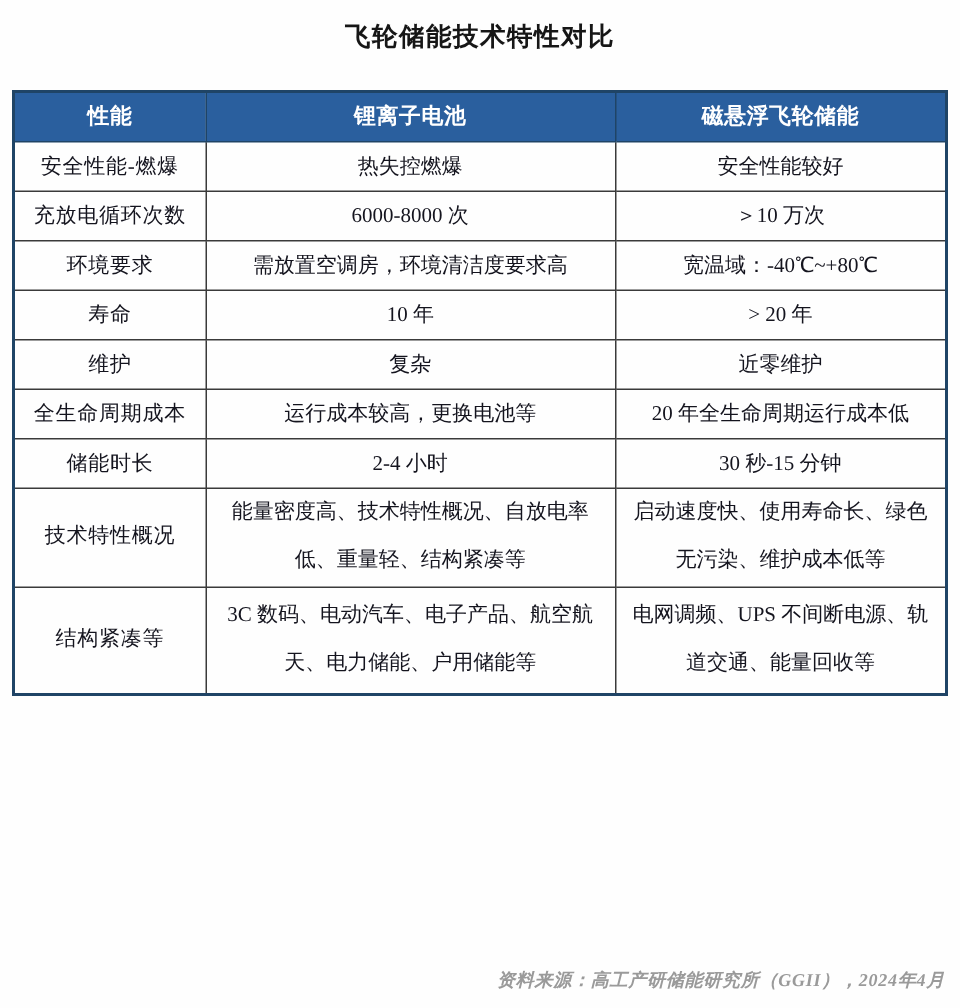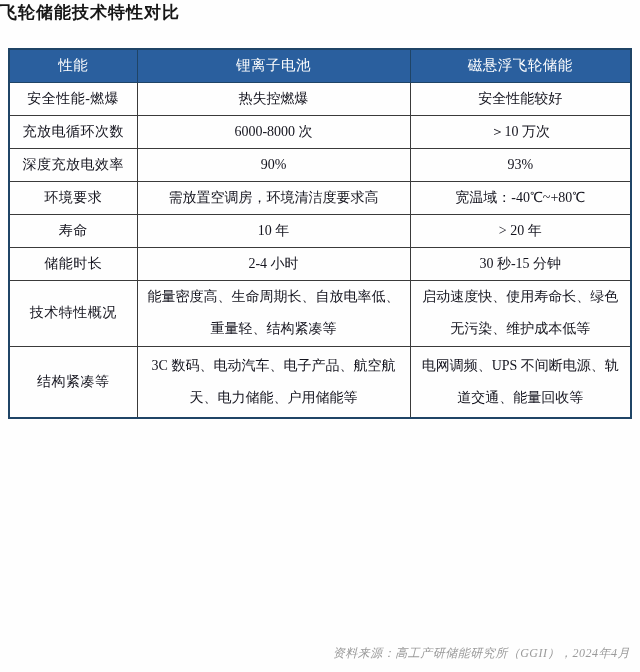--- a/index.html
+++ b/index.html
@@ -12,26 +12,26 @@
   *{margin:0;padding:0;box-sizing:border-box;}
   html,body{width:640px;height:672px;}
   body{
     background:#fefefe;
     font-family:"Liberation Serif", serif;
     color:var(--cell-text);
     overflow:hidden;
   }
   .page{width:640px;height:672px;position:relative;}
   .title{
-    text-align:left;
+    text-align:center;
     font-family:"Liberation Sans", sans-serif;
     font-weight:bold;
     font-size:17px;
     color:#161616;
-    padding-top:1px;
+    padding-top:13px;
     letter-spacing:1px;
   }
   table.cmp{
     border-collapse:collapse;
     table-layout:fixed;
     width:622px;
     margin:24px auto 0 auto;
     border:2px solid var(--outer-border);
   }
   col.c1{width:128px;}
@@ -41,39 +41,40 @@
     border:1px solid var(--inner-border);
     text-align:center;
     vertical-align:middle;
     font-size:14px;
     padding:0 6px;
   }
   table.cmp thead tr{height:33px;}
   table.cmp th{
     background:var(--header-bg);
     color:#ffffff;
-    font-weight:normal;
+    font-weight:bold;
     font-size:14.5px;
     border-color:var(--outer-border);
     letter-spacing:0.5px;
   }
   table.cmp tbody tr{height:33px;}
   table.cmp tbody tr.tall-a{height:66px;}
   table.cmp tbody tr.tall-b{height:72px;}
   table.cmp tbody tr.tall-a td,
   table.cmp tbody tr.tall-b td{line-height:2.3;}
   td.rowlabel{letter-spacing:0.5px;font-family:Liberation Serif, serif;}
   .footer{
     position:absolute;
     right:10px;
     bottom:10px;
     font-style:italic;
     font-size:12px;
     color:var(--footer-text);
     letter-spacing:0.5px;
+    font-weight:bold;
   }
 </style>
 </head>
 <body>
 
 <div class="page">
 
   <div class="title">飞轮储能技术特性对比</div>
 
   <table class="cmp">
@@ -94,42 +95,47 @@
         <td class="rowlabel">安全性能-燃爆</td>
         <td>热失控燃爆</td>
         <td>安全性能较好</td>
       </tr>
       <tr>
         <td class="rowlabel">充放电循环次数</td>
         <td>6000-8000 次</td>
         <td>＞10 万次</td>
       </tr>
       <tr>
-        <td class="rowlabel">深度充放电效率</td>
-        <td>90%</td>
-        <td>93%</td>
-      </tr>
-      <tr>
         <td class="rowlabel">环境要求</td>
         <td>需放置空调房，环境清洁度要求高</td>
         <td>宽温域：-40℃~+80℃</td>
       </tr>
       <tr>
         <td class="rowlabel">寿命</td>
         <td>10 年</td>
         <td>&gt; 20 年</td>
       </tr>
       <tr>
+        <td class="rowlabel">维护</td>
+        <td>复杂</td>
+        <td>近零维护</td>
+      </tr>
+      <tr>
+        <td class="rowlabel">全生命周期成本</td>
+        <td>运行成本较高，更换电池等</td>
+        <td>20 年全生命周期运行成本低</td>
+      </tr>
+      <tr>
         <td class="rowlabel">储能时长</td>
         <td>2-4 小时</td>
         <td>30 秒-15 分钟</td>
       </tr>
       <tr class="tall-a">
         <td class="rowlabel">技术特性概况</td>
-        <td>能量密度高、生命周期长、自放电率低、重量轻、结构紧凑等</td>
+        <td>能量密度高、技术特性概况、自放电率低、重量轻、结构紧凑等</td>
         <td>启动速度快、使用寿命长、绿色无污染、维护成本低等</td>
       </tr>
       <tr class="tall-b">
         <td class="rowlabel">结构紧凑等</td>
         <td>3C 数码、电动汽车、电子产品、航空航天、电力储能、户用储能等</td>
         <td>电网调频、UPS 不间断电源、轨道交通、能量回收等</td>
       </tr>
     </tbody>
   </table>
 

